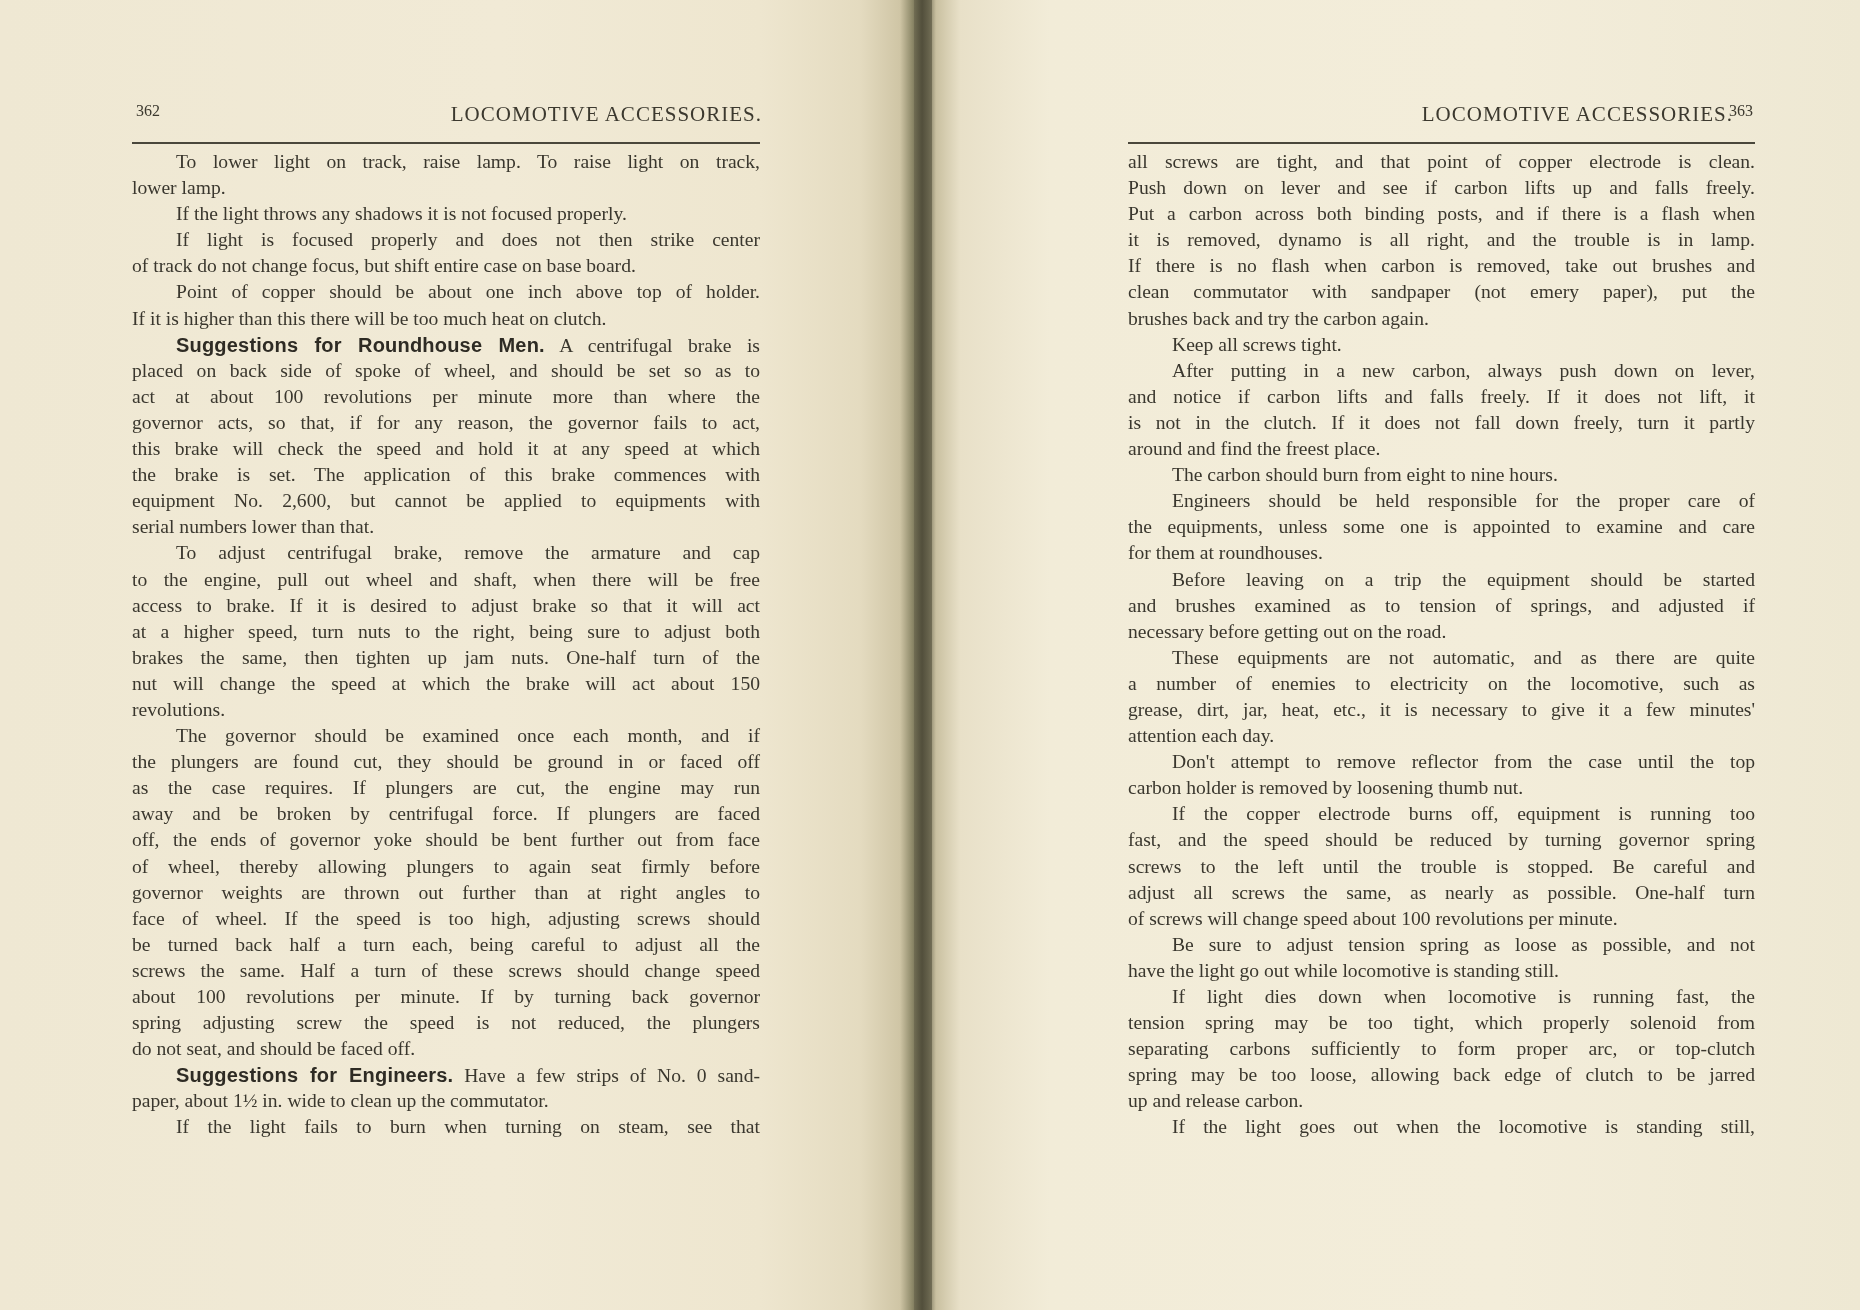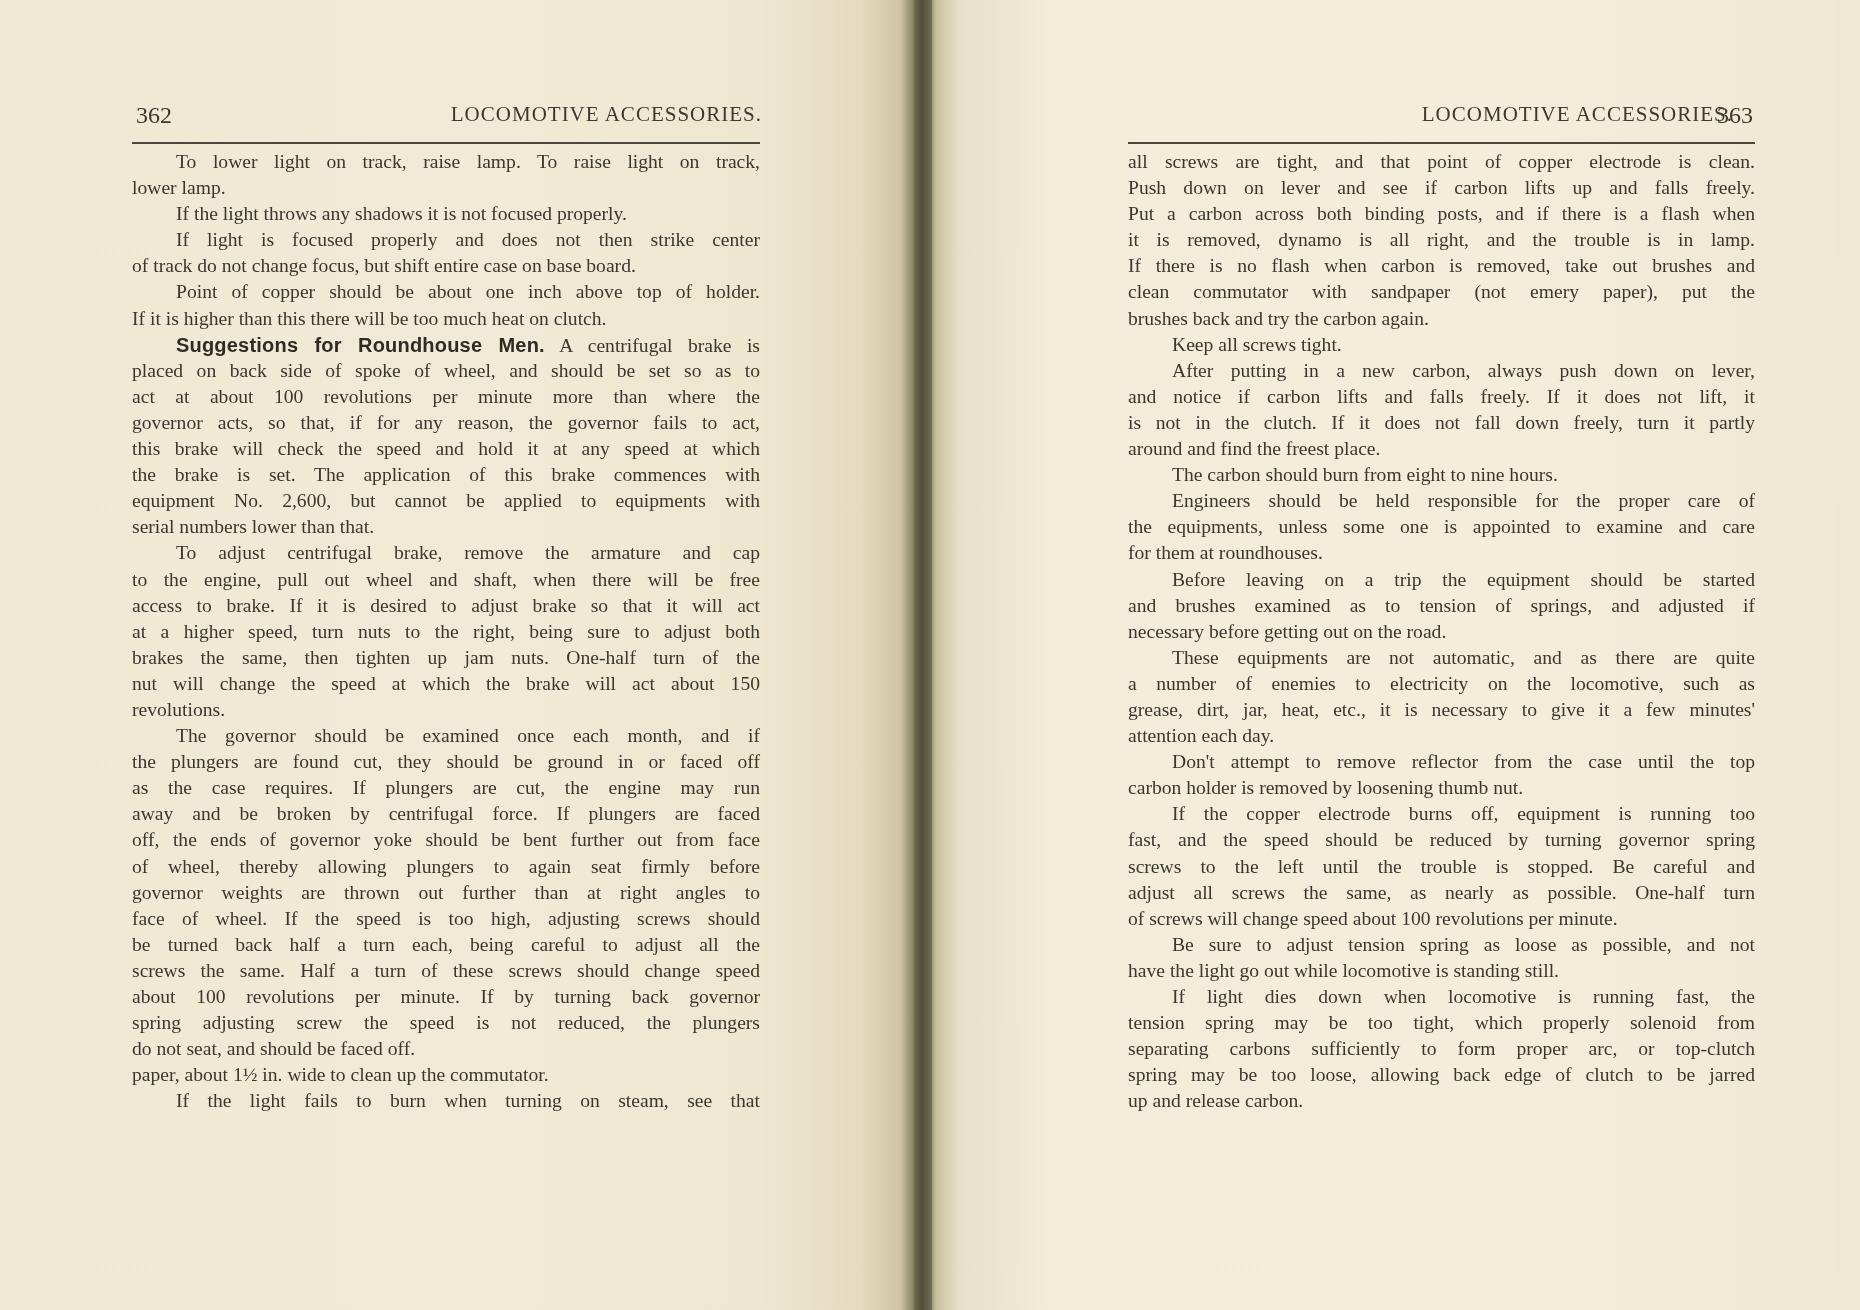--- a/index.html
+++ b/index.html
@@ -4,21 +4,21 @@
 <style>
   html, body { margin:0; padding:0; }
   body { width:1860px; height:1310px; overflow:hidden; background:#efe8d4; position:relative; font-family:"Liberation Serif","DejaVu Serif",serif; color:#3a372e; }
   .spread { position:absolute; left:0; top:0; width:1860px; height:1310px;
     background: linear-gradient(90deg, #efe8d3 0px, #f1ead6 500px, #eee6cf 760px, #e4dbc0 860px, #cfc5a5 900px, #8f8a6a 912px, #5f5c45 920px, #77735a 928px, #c9c0a0 936px, #e8e0c8 960px, #f2ecd8 1050px, #f3edda 1500px, #eee8d3 1860px); }
   .gutter-crease { position:absolute; left:914px; top:0; width:18px; height:1310px; background: linear-gradient(90deg, #6f6b52, #504d3a 45%, #6e6a52); opacity:.9; }
   .page { position:absolute; top:0; height:1310px; }
   .page.left { left:132px; width:628px; }
   .page.right { left:1128px; width:627px; }
   .running-head { position:absolute; top:102px; left:0; width:100%; height:30px; font-size:21px; letter-spacing:1px; color:#3c392f; }
-  .running-head .folio { position:absolute; top:0; font-size:24px; letter-spacing:0; }
+  .running-head .folio { position:absolute; top:0; font-size:16px; letter-spacing:0; }
   .page.left .folio { left:4px; }
   .page.right .folio { right:2px; }
   .running-head .title { position:absolute; top:0; left:0; width:100%; text-align:right; }
   .page.left .title { left:2px; }
   .page.right .title { left:-22px; }
   .head-rule { position:absolute; top:142px; left:0; width:100%; height:2px; background:#4a473b; }
   .body-text { position:absolute; top:149px; left:0; width:100%; font-size:19.6px; line-height:26.1px; }
   .line { display:block; white-space:nowrap; text-align:justify; text-align-last:justify; height:26.1px; overflow:visible; }
   .line.last { text-align-last:left; }
   .line.indent { padding-left:44px; }
@@ -66,20 +66,21 @@
         <span class="line">away and be broken by centrifugal force.  If plungers are faced</span>
         <span class="line">off, the ends of governor yoke should be bent further out from face</span>
         <span class="line">of wheel, thereby allowing plungers to again seat firmly before</span>
         <span class="line">governor weights are thrown out further than at right angles to</span>
         <span class="line">face of wheel.  If the speed is too high, adjusting screws should</span>
         <span class="line">be turned back half a turn each, being careful to adjust all the</span>
         <span class="line">screws the same.  Half a turn of these screws should change speed</span>
         <span class="line">about 100 revolutions per minute.  If by turning back governor</span>
         <span class="line">spring adjusting screw the speed is not reduced, the plungers</span>
         <span class="line last">do not seat, and should be faced off.</span>
+        <span class="line indent"><span class="bold">Suggestions for Engineers.</span>  Have a few strips of No. 0 sand-</span>
         <span class="line last">paper, about 1½ in. wide to clean up the commutator.</span>
         <span class="line indent">If the light fails to burn when turning on steam, see that</span>
       </div>
   </div>
 
   <div class="page right">
     <div class="running-head">
       <span class="title">LOCOMOTIVE ACCESSORIES.</span>
       <span class="folio">363</span>
     </div>
@@ -115,15 +116,16 @@
         <span class="line">screws to the left until the trouble is stopped.  Be careful and</span>
         <span class="line">adjust all screws the same, as nearly as possible.  One-half turn</span>
         <span class="line last">of screws will change speed about 100 revolutions per minute.</span>
         <span class="line indent">Be sure to adjust tension spring as loose as possible, and not</span>
         <span class="line last">have the light go out while locomotive is standing still.</span>
         <span class="line indent">If light dies down when locomotive is running fast, the</span>
         <span class="line">tension spring may be too tight, which properly solenoid from</span>
         <span class="line">separating carbons sufficiently to form proper arc, or top-clutch</span>
         <span class="line">spring may be too loose, allowing back edge of clutch to be jarred</span>
         <span class="line last">up and release carbon.</span>
+        <span class="line indent">If the light goes out when the locomotive is standing still,</span>
       </div>
   </div>
 </div>
 
 </body></html>

